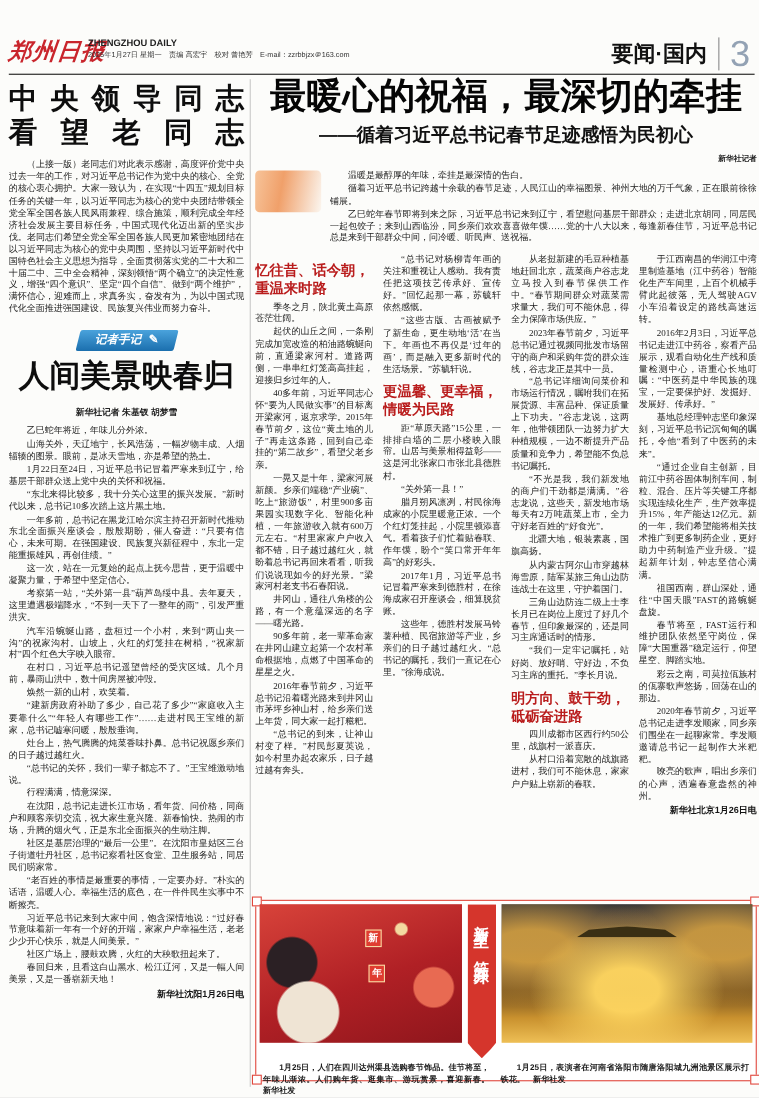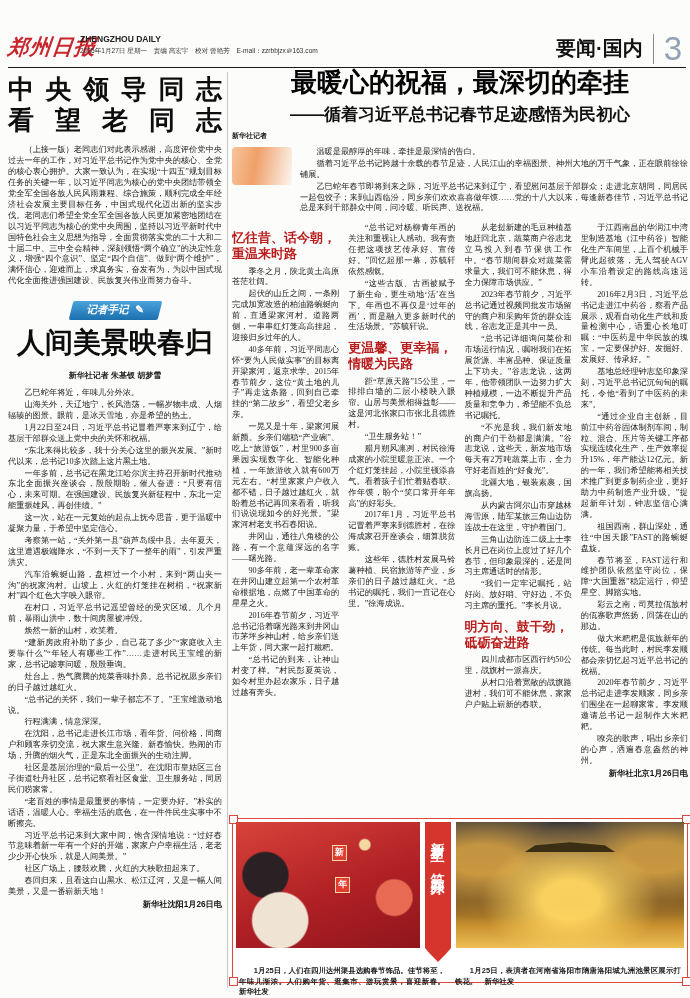--- a/index.html
+++ b/index.html
@@ -33,25 +33,25 @@
   .badge .pen{display:inline-block;margin-left:6px;transform:skewX(14deg);}
   .b-title{font-family:"Liberation Sans",sans-serif;font-weight:900;font-size:28px;text-align:center;
            margin-top:4px;color:#0d0d0d;}
   .b-byline{font-family:"Liberation Sans",sans-serif;font-weight:700;font-size:8px;text-align:center;
             margin:8px 0 7px 0;color:#222;}
   .b-body{height:628px;overflow:hidden;}
   .dateline{font-size:8.2px;line-height:1.35;font-weight:700;text-align:right;margin:1px 0 0 0;
             font-family:"Liberation Sans",sans-serif;}
   
   .main{position:absolute;left:232px;top:68px;width:456px;}
-  .c-headline{font-family:"Liberation Sans",sans-serif;font-weight:900;font-size:26px;line-height:1.15;
+  .c-headline{font-family:"Liberation Sans",sans-serif;font-weight:900;font-size:33px;line-height:1.15;
               text-align:center;color:#050505;}
   .c-subtitle{font-family:"Liberation Sans",sans-serif;font-weight:700;font-size:17px;text-align:center;
               margin-top:5px;color:#111;}
-  .c-byline{font-size:7px;font-weight:700;text-align:left;margin-top:5px;color:#222;}
+  .c-byline{font-size:7px;font-weight:700;text-align:right;margin-top:5px;color:#222;}
   .intro-row{display:flex;margin-top:6px;}
   .intro-decor{width:60px;height:38px;border-radius:4px;margin-right:8px;flex:none;
                background:linear-gradient(100deg,#f7c49a,#f0a06a 40%,rgba(247,214,183,0.15));}
   .intro-text{flex:1;}
   .cols{display:flex;gap:9px;margin-top:8px;height:608px;}
   .mcol{flex:1;overflow:hidden;}
   .col-subhead{font-family:"Liberation Sans",sans-serif;font-weight:900;font-size:13px;
                margin:7px 0 5px 0;color:#b91c1c;line-height:1.2;}
   
   .photo-box{position:absolute;left:232px;top:818px;width:454px;height:163px;
@@ -169,21 +169,21 @@
           <p class="para">井冈山，通往八角楼的公路，有一个意蕴深远的名字——曙光路。</p>
           <p class="para">90多年前，老一辈革命家在井冈山建立起第一个农村革命根据地，点燃了中国革命的星星之火。</p>
           <p class="para">2016年春节前夕，习近平总书记沿着曙光路来到井冈山市茅坪乡神山村，给乡亲们送上年货，同大家一起打糍粑。</p>
           <p class="para">“总书记的到来，让神山村变了样。”村民彭夏英说，如今村里办起农家乐，日子越过越有奔头。</p>
         </div>
       <div class="mcol">
           <p class="para">“总书记对杨柳青年画的关注和重视让人感动。我有责任把这项技艺传承好、宣传好。”回忆起那一幕，苏毓轩依然感慨。</p>
           <p class="para">“这些古版、古画被赋予了新生命，更生动地‘活’在当下。年画也不再仅是‘过年的画’，而是融入更多新时代的生活场景。”苏毓轩说。</p>
           <h4 class="col-subhead">更温馨、更幸福，情暖为民路</h4>
           <p class="para">距“草原天路”15公里，一排排白墙的二层小楼映入眼帘。山居与美景相得益彰——这是河北张家口市张北县德胜村。</p>
-          <p class="para">“卫生服务站！”</p>
+          <p class="para">“关外第一县！”</p>
           <p class="para">腊月朔风凛冽，村民徐海成家的小院里暖意正浓。一个个红灯笼挂起，小院里顿添喜气。看着孩子们忙着贴春联、作年馍，盼个“笑口常开年年高”的好彩头。</p>
           <p class="para">2017年1月，习近平总书记冒着严寒来到德胜村，在徐海成家召开座谈会，细算脱贫账。</p>
           <p class="para">这些年，德胜村发展马铃薯种植、民宿旅游等产业，乡亲们的日子越过越红火。“总书记的嘱托，我们一直记在心里。”徐海成说。</p>
         </div>
       <div class="mcol">
           <p class="para">从老挝新建的毛豆种植基地赶回北京，蔬菜商户谷志龙立马投入到春节保供工作中。“春节期间群众对蔬菜需求量大，我们可不能休息，得全力保障市场供应。”</p>
           <p class="para">2023年春节前夕，习近平总书记通过视频同批发市场留守的商户和采购年货的群众连线，谷志龙正是其中一员。</p>
           <p class="para">“总书记详细询问菜价和市场运行情况，嘱咐我们在拓展货源、丰富品种、保证质量上下功夫。”谷志龙说，这两年，他带领团队一边努力扩大种植规模，一边不断提升产品质量和竞争力，希望能不负总书记嘱托。</p>
           <p class="para">“不光是我，我们新发地的商户们干劲都是满满。”谷志龙说，这些天，新发地市场每天有2万吨蔬菜上市，全力守好老百姓的“好食光”。</p>
           <p class="para">北疆大地，银装素裹，国旗高扬。</p>
@@ -195,21 +195,20 @@
           <p class="para">从村口沿着宽敞的战旗路进村，我们可不能休息，家家户户贴上崭新的春联。</p>
         </div>
       <div class="mcol">
           <p class="para">于江西南昌的华润江中湾里制造基地（江中药谷）智能化生产车间里，上百个机械手臂此起彼落，无人驾驶AGV小车沿着设定的路线高速运转。</p>
           <p class="para">2016年2月3日，习近平总书记走进江中药谷，察看产品展示，观看自动化生产线和质量检测中心，语重心长地叮嘱：“中医药是中华民族的瑰宝，一定要保护好、发掘好、发展好、传承好。”</p>
           <p class="para">基地总经理钟志坚印象深刻，习近平总书记沉甸甸的嘱托，令他“看到了中医药的未来”。</p>
           <p class="para">“通过企业自主创新，目前江中药谷固体制剂车间，制粒、混合、压片等关键工序都实现连续化生产，生产效率提升15%，年产能达12亿元。新的一年，我们希望能将相关技术推广到更多制药企业，更好助力中药制造产业升级。”提起新年计划，钟志坚信心满满。</p>
           <p class="para">祖国西南，群山深处，通往“中国天眼”FAST的路蜿蜒盘旋。</p>
           <p class="para">春节将至，FAST运行和维护团队依然坚守岗位，保障“大国重器”稳定运行，仰望星空、脚踏实地。</p>
           <p class="para">彩云之南，司莫拉佤族村的佤寨歌声悠扬，回荡在山的那边。</p>
-          <p class="para">做大米粑粑是佤族新年的传统。每当此时，村民李发顺都会亲切忆起习近平总书记的祝福。</p>
           <p class="para">2020年春节前夕，习近平总书记走进李发顺家，同乡亲们围坐在一起聊家常。李发顺邀请总书记一起制作大米粑粑。</p>
           <p class="para">嘹亮的歌声，唱出乡亲们的心声，洒遍春意盎然的神州。</p>
           <p class="dateline">新华社北京1月26日电</p>
         </div>
     </div>
   </div>
 
   <div class="photo-box">
     <div class="corner c-tl"></div>
     <div class="corner c-tr"></div>

